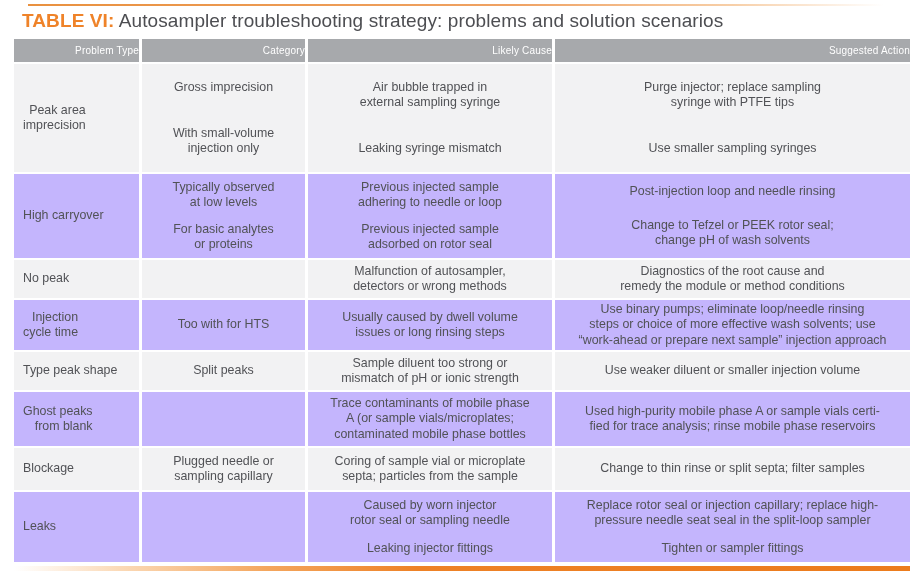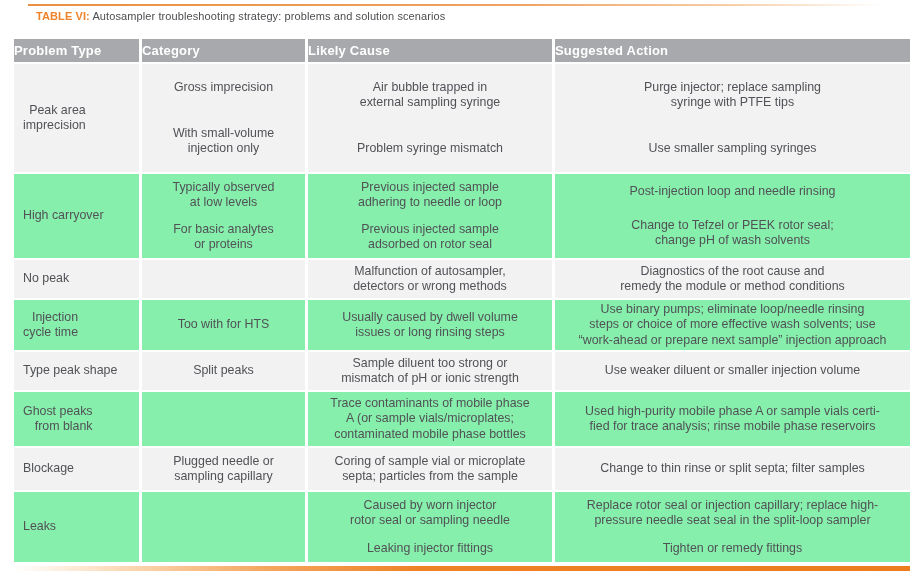--- a/index.html
+++ b/index.html
@@ -7,40 +7,40 @@
     width:918px;height:579px;overflow:hidden;
     font-family:"Liberation Sans","DejaVu Sans",sans-serif;
     color:#515256;
     position:relative;
   }
   .top-rule{
     position:absolute;left:28px;top:4px;width:882px;height:2px;
     background:linear-gradient(to right,#e9913f 0%,#efa263 55%,#f7cfa8 80%,rgba(255,255,255,0) 97%);
   }
   .title{
-    position:absolute;left:36px;top:10px;width:880px;
-    font-size:11px;letter-spacing:.1px;color:#4d4e52;
+    position:absolute;left:22px;top:10px;width:880px;
+    font-size:19px;letter-spacing:.1px;color:#4d4e52;
   }
   .title .tlabel{color:#ef8329;font-weight:bold;}
   .tablewrap{position:absolute;left:14px;top:39px;width:896px;}
   table{
     border-collapse:separate;border-spacing:0;table-layout:fixed;
     width:896px;
   }
   th,td{box-sizing:border-box;padding:0;vertical-align:middle;}
   th{
-    background:#a7a9ac;color:#ffffff;font-weight:bold;font-size:13px;
-    height:25px;text-align:left;letter-spacing:.2px;
+    background:#a7a9ac;color:#ffffff;font-weight:normal;font-size:10px;
+    height:25px;text-align:right;letter-spacing:.2px;
   }
   th:not(:last-child),td:not(:last-child){border-right:3px solid #ffffff;}
   thead th{border-bottom:2px solid #ffffff;}
   tbody td{border-bottom:2px solid #ffffff;font-size:12.4px;line-height:1.22;}
   tbody tr:last-child td{border-bottom:none;}
   tr.light td{background:#f2f2f3;}
-  tr.dark td{background:#86efac;}
+  tr.dark td{background:#c4b5fd;}
   
   tbody tr:nth-child(1) td{height:110px;}
   tbody tr:nth-child(2) td{height:86px;}
   tbody tr:nth-child(3) td{height:40px;}
   tbody tr:nth-child(4) td{height:52px;}
   tbody tr:nth-child(5) td{height:40px;}
   tbody tr:nth-child(6) td{height:56px;}
   tbody tr:nth-child(7) td{height:44px;}
   tbody tr:nth-child(8) td{height:70px;}
   .cell{
@@ -89,21 +89,21 @@
           </td>
           <td class="colcategory">
             <div class="cell">
               <div class="para">Gross imprecision</div>
               <div class="para">With small-volume<br>injection only</div>
             </div>
           </td>
           <td class="colcause">
             <div class="cell">
               <div class="para">Air bubble trapped in<br>external sampling syringe</div>
-              <div class="para">Problem syringe mismatch</div>
+              <div class="para">Leaking syringe mismatch</div>
             </div>
           </td>
           <td class="colaction">
             <div class="cell">
               <div class="para">Purge injector; replace sampling<br>syringe with PTFE tips</div>
               <div class="para">Use smaller sampling syringes</div>
             </div>
           </td>
         </tr>
         <tr class="dark">
@@ -248,21 +248,21 @@
           </td>
           <td class="colcause">
             <div class="cell">
               <div class="para">Caused by worn injector<br>rotor seal or sampling needle</div>
               <div class="para">Leaking injector fittings</div>
             </div>
           </td>
           <td class="colaction">
             <div class="cell">
               <div class="para">Replace rotor seal or injection capillary; replace high-<br>pressure needle seat seal in the split-loop sampler</div>
-              <div class="para">Tighten or remedy fittings</div>
+              <div class="para">Tighten or sampler fittings</div>
             </div>
           </td>
         </tr>
       </tbody>
   </table>
 </div>
 
 <div class="bottom-bar"></div>
 
 </body></html>

